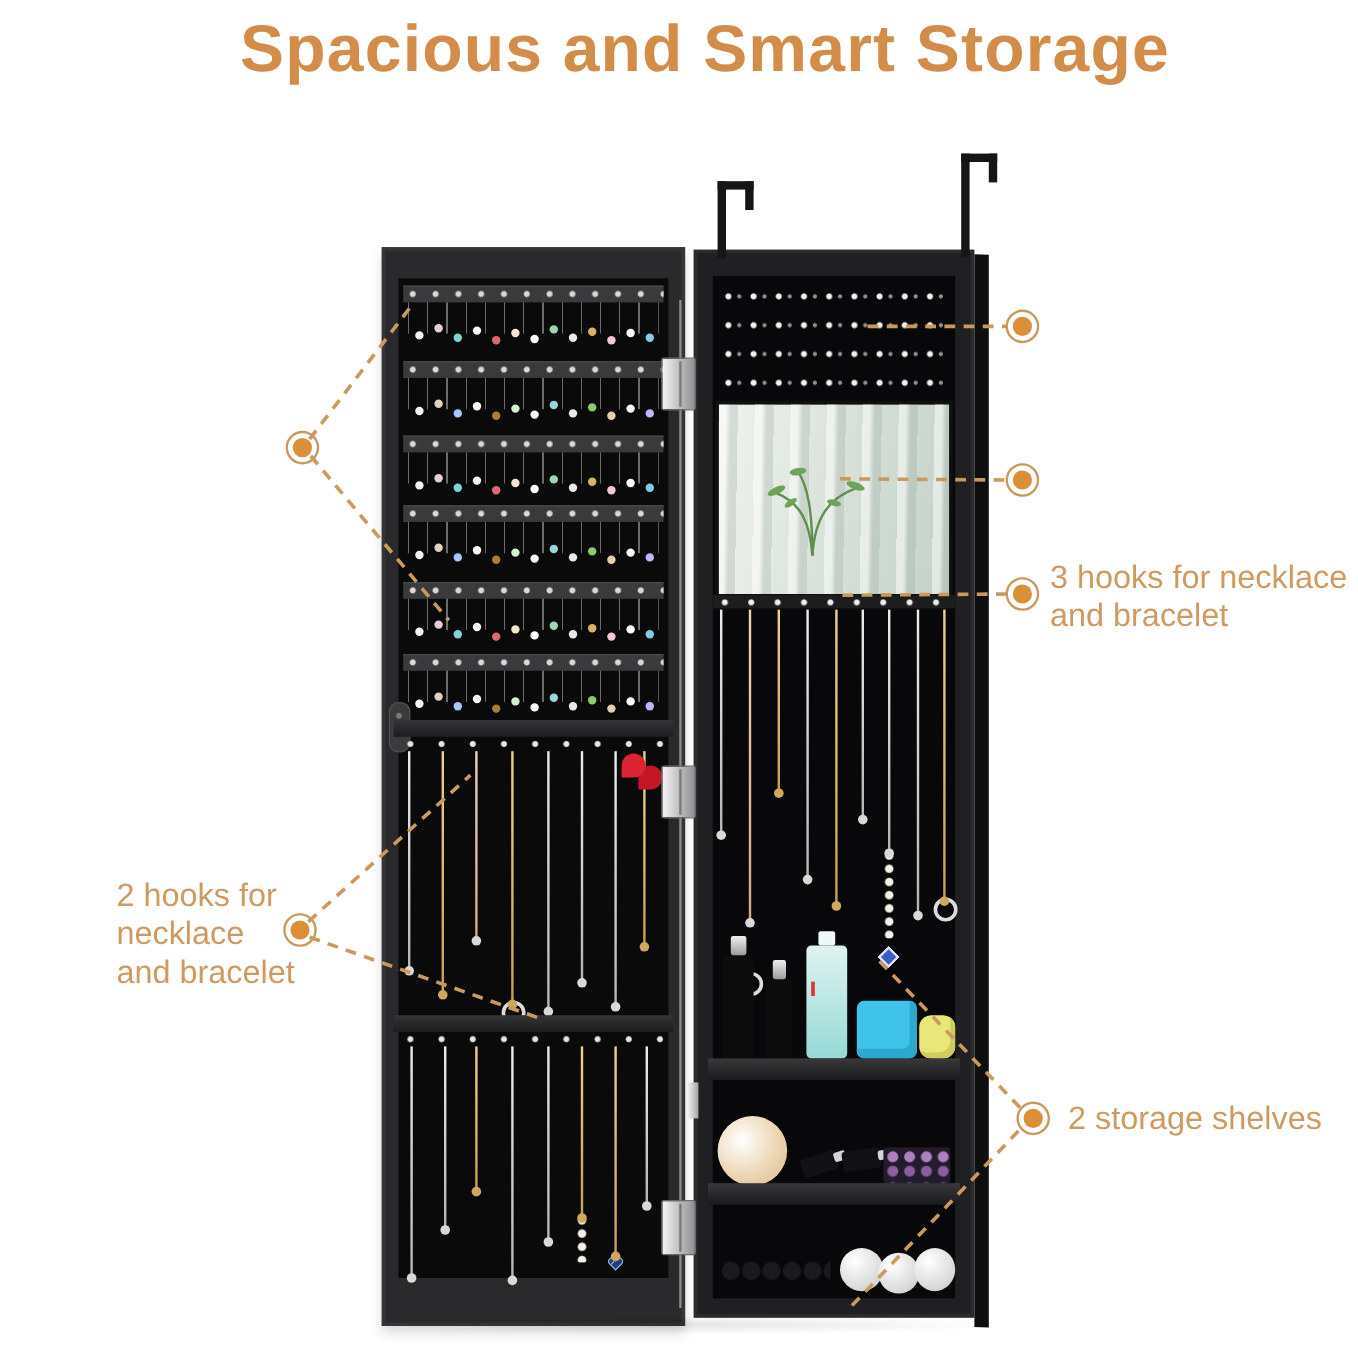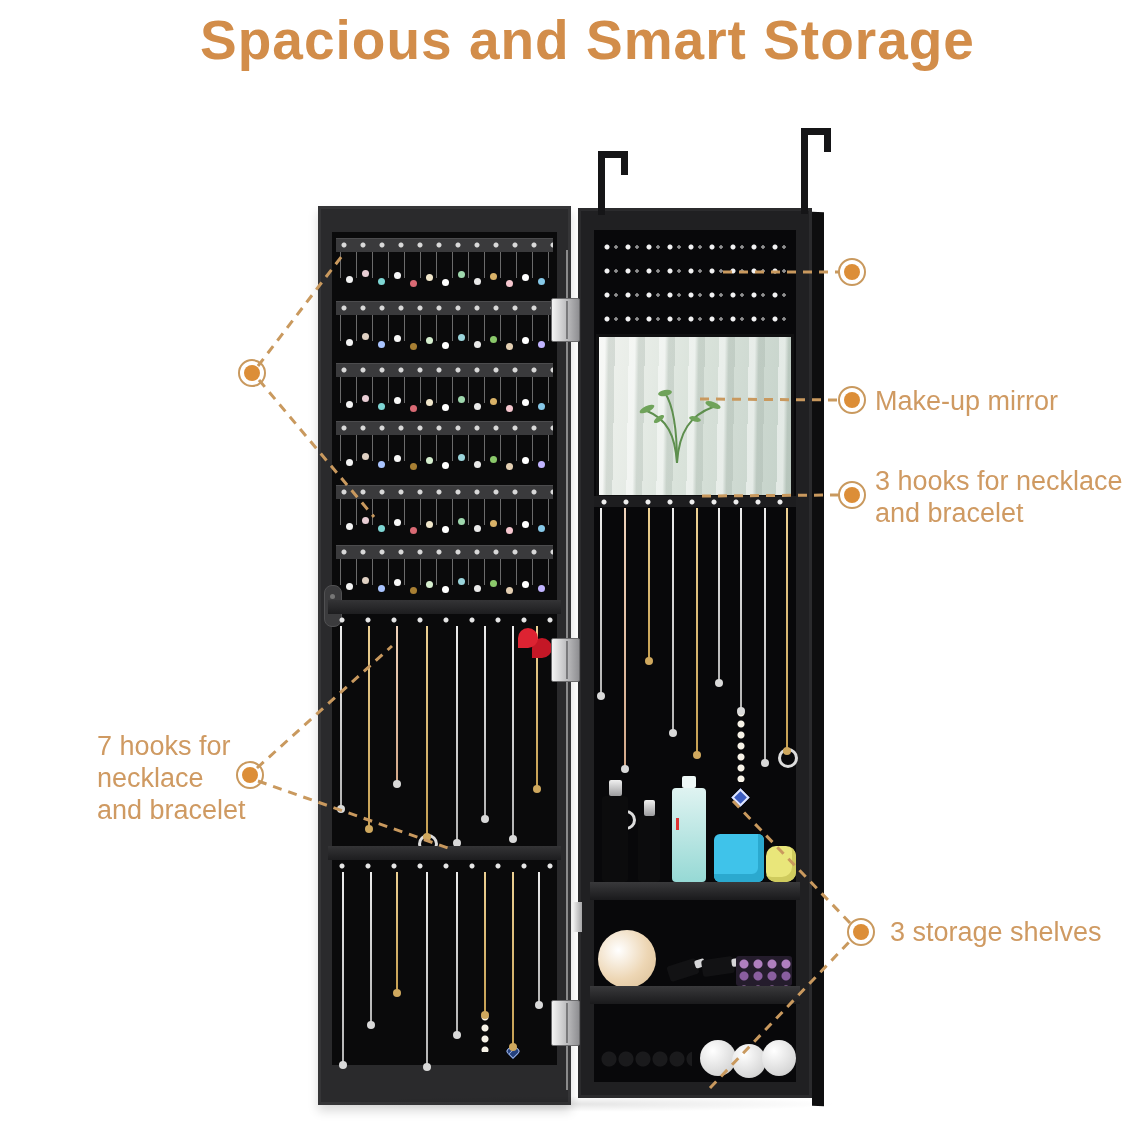--- a/index.html
+++ b/index.html
@@ -287,21 +287,20 @@
     <g fill="#dc8e38">
       <circle cx="252" cy="373" r="8"></circle>
       <circle cx="250" cy="775" r="8"></circle>
       <circle cx="852" cy="272" r="8"></circle>
       <circle cx="852" cy="400" r="8"></circle>
       <circle cx="852" cy="495" r="8"></circle>
       <circle cx="861" cy="932" r="8"></circle>
     </g>
   </svg>
 
-  <div class="ann" style="left:97px;top:731px">7 hooks for
+  <div class="ann" style="left:97px;top:731px">2 hooks for
 necklace
 and bracelet</div>
-  <div class="ann" style="left:875px;top:386px">Make-up mirror</div>
   <div class="ann" style="left:875px;top:466px">3 hooks for necklace
 and bracelet</div>
-  <div class="ann" style="left:890px;top:917px">3 storage shelves</div>
+  <div class="ann" style="left:890px;top:917px">2 storage shelves</div>
 
 </div>
 
 </body></html>

